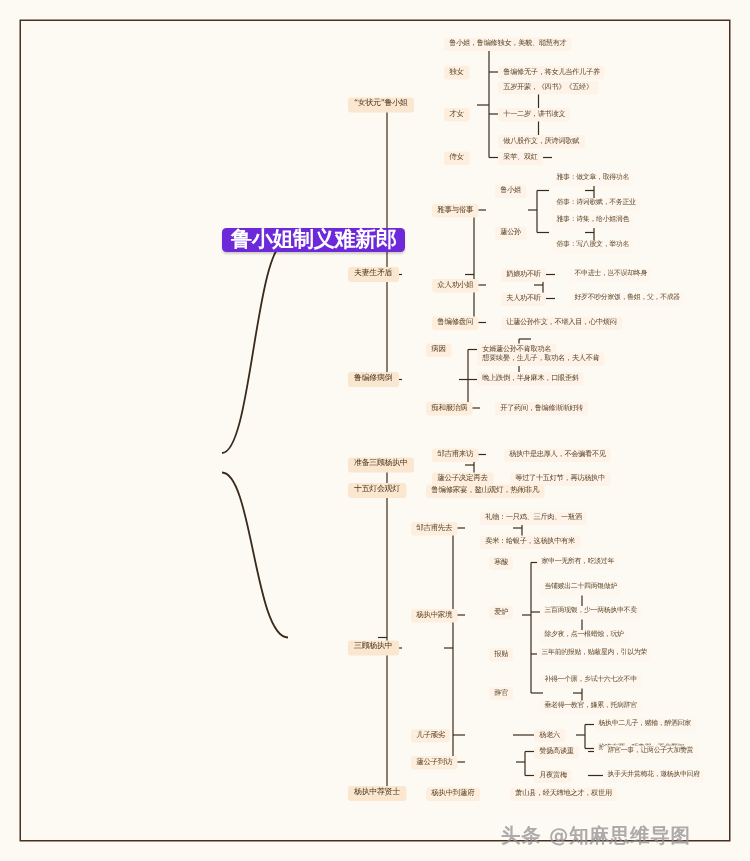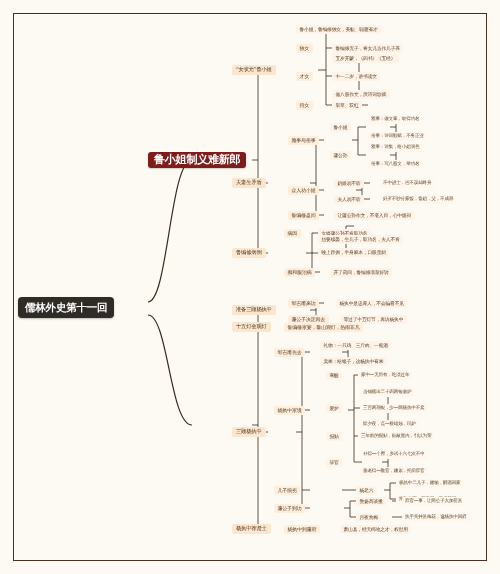--- a/index.html
+++ b/index.html
@@ -42,23 +42,23 @@
     background: #2f2b26;
     color: #ffffff;
     font-size: 10.5px;
     font-weight: bold;
     border-radius: 4px;
     padding: 0 7px;
     height: 21px;
     box-shadow: 0 1px 2px rgba(0,0,0,0.25);
   }
   .n-l1 {
-    background: #7f1d1d;
+    background: #6d28d9;
     color: #ffffff;
-    font-size: 11px;
+    font-size: 14px;
     font-weight: bold;
     border-radius: 3px;
     padding: 0 6px;
     height: 16px;
     box-shadow: 0 1px 1.5px rgba(0,0,0,0.18);
   }
   .n-l2 {
     background: #fbe6cf;
     color: #4a3520;
     font-size: 5.3px;
@@ -242,21 +242,20 @@
       <path d="M350,501 L358,501"></path>
       <path d="M350,517 L358,517"></path>
       <path d="M392,501 L404,501"></path>
       <path d="M392,517 L404,517"></path>
 
       <path d="M306,529 L320,529"></path>
       <path d="M362,529 L376,529"></path>
     </g>
   </svg>
 
-  <div class="node n-root" style="left:18px; top:297px;">儒林外史第十一回</div>
 
   <div class="node n-l1" style="left:148px; top:152px;">鲁小姐制义难新郎</div>
 
 
   <div class="node n-l2" style="left:232px; top:65px;">“女状元”鲁小姐</div>
   <div class="node n-l2" style="left:232px; top:178px;">夫妻生矛盾</div>
   <div class="node n-l2" style="left:232px; top:248px;">鲁编修病倒</div>
 
   <div class="node n-l4" style="left:296px; top:25px;">鲁小姐，鲁编修独女，美貌、聪慧有才</div>
   <div class="node n-l3" style="left:296px; top:44px;">独女</div>
@@ -328,14 +327,15 @@
 
   <div class="node n-l3" style="left:274px; top:504px;">蘧公子到访</div>
   <div class="node n-l4" style="left:356px; top:497px;">赞扬高谈重</div>
   <div class="node n-l5" style="left:402px; top:497px;">辞官一事，让两公子大加赞赏</div>
   <div class="node n-l4" style="left:356px; top:513px;">月夜赏梅</div>
   <div class="node n-l5" style="left:402px; top:513px;">执手天井赏梅花，邀杨执中回府</div>
 
   <div class="node n-l3" style="left:284px; top:525px;">杨执中到蘧府</div>
   <div class="node n-l4" style="left:340px; top:525px;">萧山县，经天纬地之才，权世用</div>
 
+  <div id="watermark">头条 @知麻思维导图</div>
 
 </div>
 
 </body></html>

